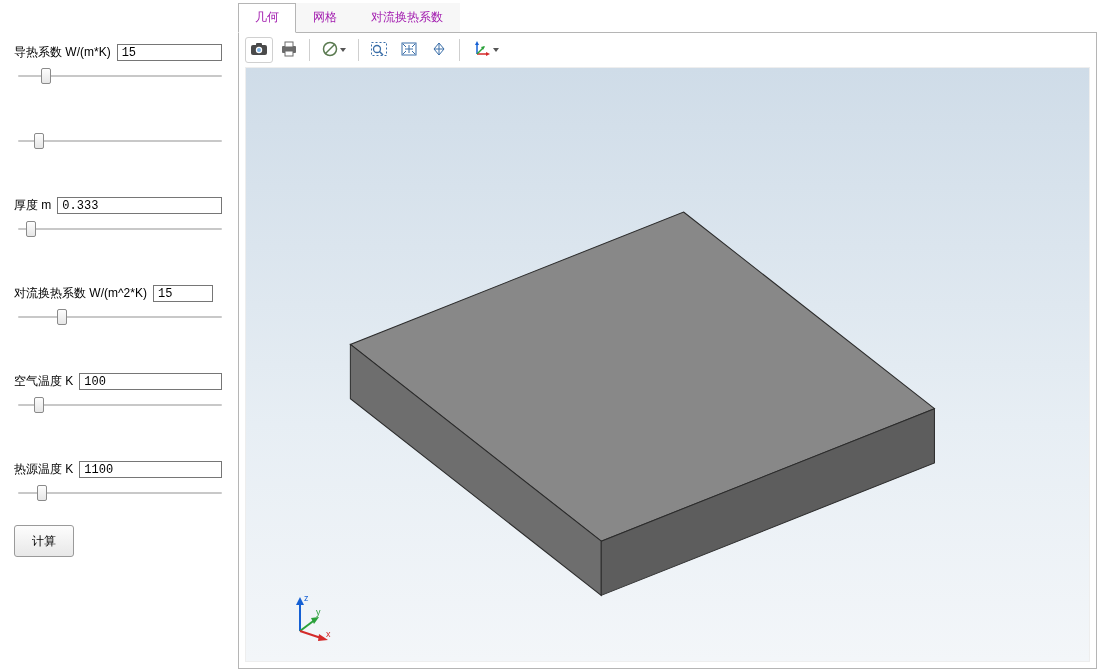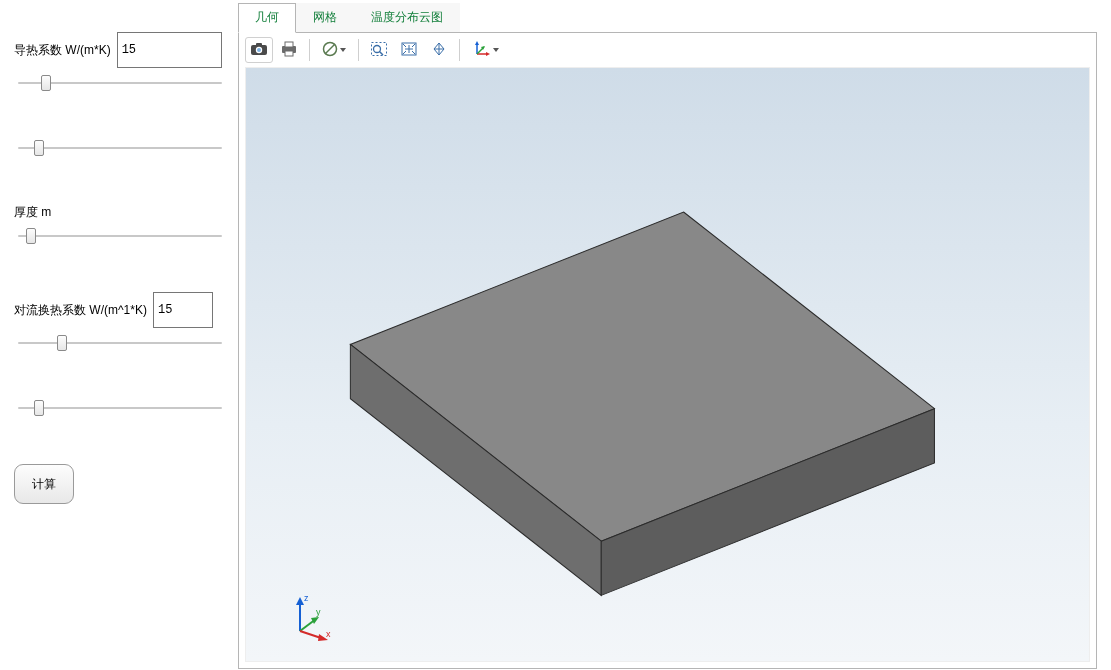--- a/index.html
+++ b/index.html
@@ -12,38 +12,38 @@
     color: #000;
     overflow: hidden;
   }
   .app {
     display: flex;
     width: 100%; height: 100%;
   }
   
   .left {
     width: 232px;
-    padding: 32px 10px 10px 14px;
+    padding: 44px 10px 10px 14px;
   }
   .param {
     margin-bottom: 46px;
   }
   .param-row {
     display: flex;
     align-items: center;
     gap: 6px;
   }
   .param-label {
     white-space: nowrap;
     font-size: 12px;
   }
   .param-input {
     flex: 1;
     min-width: 60px;
-    height: 36px;
+    height: 17px;
     border: 1px solid #767676;
     font-family: Consolas, "Courier New", monospace;
     font-size: 12px;
     padding: 0 4px;
     background: #fff;
   }
   .slider-wrap {
     margin-top: 6px;
     padding: 0 2px;
   }
@@ -67,24 +67,24 @@
     border-radius: 2px;
   }
   input[type=range].slider::-moz-range-track {
     height: 2px; background:#c8c8c8; border-radius:1px;
   }
   input[type=range].slider::-moz-range-thumb {
     width:10px;height:16px;background:linear-gradient(#fdfdfd,#e6e6e6);
     border:1px solid #8a8a8a;border-radius:2px;
   }
   .compute-btn {
-    width: 60px; height: 40px;
+    width: 60px; height: 32px;
     background: linear-gradient(#fdfdfd,#e8e8e8);
     border: 1px solid #9a9a9a;
-    border-radius: 9px;
+    border-radius: 3px;
     font-size: 12px;
     cursor: pointer;
   }
 
   
   .right {
     flex: 1;
     display: flex;
     flex-direction: column;
     padding: 6px 14px 10px 6px;
@@ -92,21 +92,21 @@
   .tabs {
     display: flex;
     align-items: flex-end;
     height: 26px;
     position: relative;
     z-index: 2;
   }
   .tab {
     padding: 5px 16px 6px 16px;
     font-size: 12px;
-    color: #15803d;
+    color: #a21caf;
     background: #f7f7f7;
     border: 1px solid transparent;
     border-bottom: none;
     cursor: pointer;
     position: relative;
     font-family: Liberation Mono, monospace;
   }
   .tab.active {
     background: #fff;
     border: 1px solid #b5b5b5;
@@ -186,51 +186,65 @@
 
     <div class="param">
       <div class="slider-wrap">
         <input type="range" min="0" max="100" class="slider" value="8" style="">
       </div>
     </div>
 
     <div class="param">
       <div class="param-row">
         <span class="param-label">厚度 m</span>
+        <input type="text" class="param-input" value="0.333" style="">
       </div>
       <div class="slider-wrap">
         <input type="range" min="0" max="100" class="slider" value="4" style="">
       </div>
     </div>
 
     <div class="param">
       <div class="param-row">
-        <span class="param-label">对流换热系数 W/(m^1*K)</span>
+        <span class="param-label">对流换热系数 W/(m^2*K)</span>
         <input type="text" class="param-input" style="max-width: 50px;" value="15">
       </div>
       <div class="slider-wrap">
         <input type="range" min="0" max="100" class="slider" value="20" style="">
       </div>
     </div>
 
     <div class="param">
+      <div class="param-row">
+        <span class="param-label">空气温度 K</span>
+        <input type="text" class="param-input" value="100" style="">
+      </div>
       <div class="slider-wrap">
         <input type="range" min="0" max="100" class="slider" value="8" style="">
       </div>
     </div>
 
+    <div class="param" style="margin-bottom:22px">
+      <div class="param-row">
+        <span class="param-label">热源温度 K</span>
+        <input type="text" class="param-input" value="1100" style="">
+      </div>
+      <div class="slider-wrap">
+        <input type="range" min="0" max="100" class="slider" value="10" style="">
+      </div>
+    </div>
 
     <button class="compute-btn">计算</button>
   </div>
 
   <div class="right">
     <div class="tabs">
       <div class="tab active">几何</div>
       <div class="tab">网格</div>
-      <div class="tab">温度分布云图</div>
+      <div class="tab">对流换热系数</div>
     </div>
 
     <div class="viewer-frame">
       <div class="toolbar">
         <button class="tool-btn boxed">
           <span>
             <svg width="18" height="16" viewBox="0 0 18 16">
               <rect x="1" y="4" width="16" height="10" rx="2" fill="#4a4a4a"></rect>
               <rect x="6" y="2" width="6" height="3" rx="1" fill="#4a4a4a"></rect>
               <circle cx="9" cy="9" r="3.2" fill="#fff"></circle>

